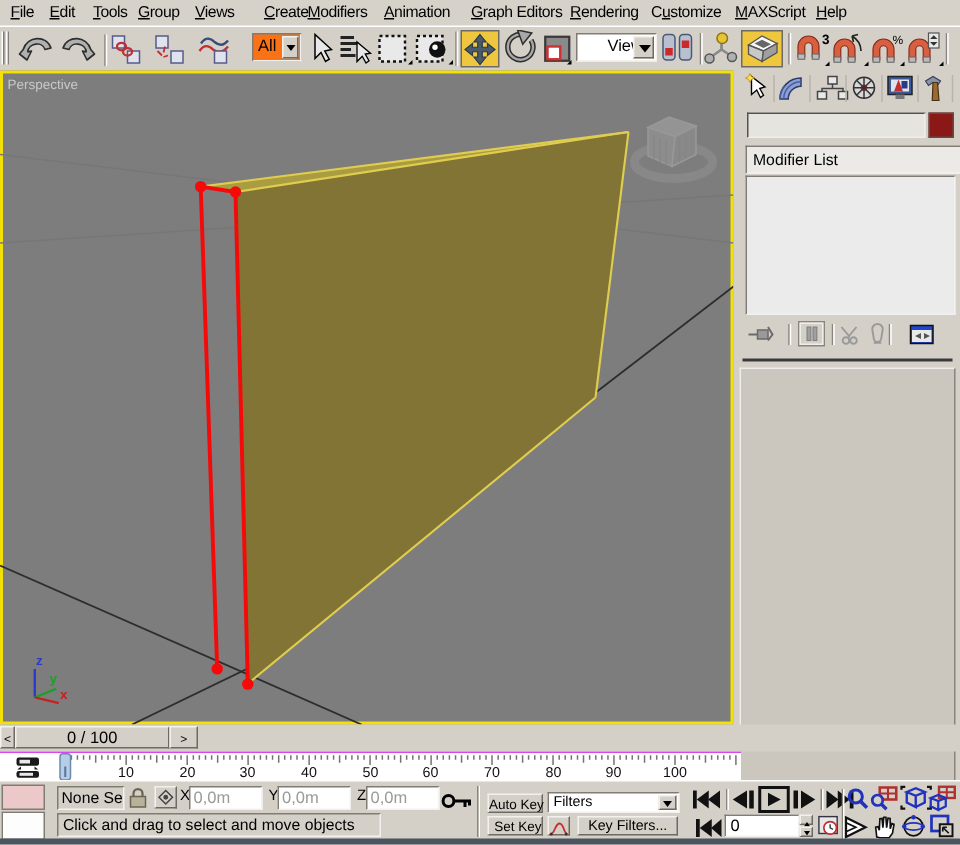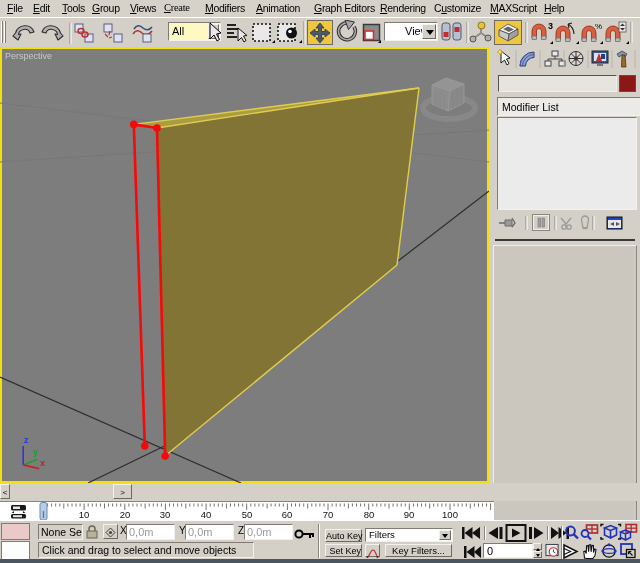--- a/index.html
+++ b/index.html
@@ -10,21 +10,21 @@
 u{text-decoration:underline;}
 </style></head>
 <body>
 
 <div class="abs" id="menubar" style="left:0;top:0;width:640px;height:17px;background:#d6d2ca;font-size:10.5px;color:#000;letter-spacing:-0.3px;">
 <span class="abs" style="left:7px;top:2px;"><u>F</u>ile</span>
 <span class="abs" style="left:33px;top:2px;"><u>E</u>dit</span>
 <span class="abs" style="left:62px;top:2px;"><u>T</u>ools</span>
 <span class="abs" style="left:92px;top:2px;"><u>G</u>roup</span>
 <span class="abs" style="left:130px;top:2px;"><u>V</u>iews</span>
-<span class="abs" style="left:164px;top:2px;font-family:Liberation Serif, serif;"><u>C</u>reate</span>
+<span class="abs" style="left:176px;top:2px;"><u>C</u>reate</span>
 <span class="abs" style="left:205px;top:2px;"><u>M</u>odifiers</span>
 <span class="abs" style="left:256px;top:2px;"><u>A</u>nimation</span>
 <span class="abs" style="left:314px;top:2px;"><u>G</u>raph Editors</span>
 <span class="abs" style="left:380px;top:2px;"><u>R</u>endering</span>
 <span class="abs" style="left:434px;top:2px;">C<u>u</u>stomize</span>
 <span class="abs" style="left:490px;top:2px;"><u>M</u>AXScript</span>
 <span class="abs" style="left:544px;top:2px;"><u>H</u>elp</span>
 </div>
 
 <div class="abs" id="toolbar" style="left:0;top:17px;width:640px;height:29px;background:#d4d0c8;border-top:1px solid #fff;">
@@ -52,21 +52,21 @@
     <rect x="76" y="13" width="8" height="8" fill="#dfe3ee" stroke="#5a5a8a"></rect>
     <path d="M67 13 l3 3 M72 10 l-1 4 M74 16 l-3 1" stroke="#c03030" stroke-width="1.2" fill="none"></path>
   </g>
   <g id="bind" transform="translate(58,0)">
     <path d="M67 8 q4 -6 9 -1 q5 4 9 -1" stroke="#384a7a" stroke-width="1.6" fill="none"></path>
     <path d="M66 13 q4 -6 9 -1 q5 4 10 -2" stroke="#c03030" stroke-width="1.6" fill="none"></path>
     <rect x="76" y="13" width="8" height="8" fill="#dfe3ee" stroke="#5a5a8a"></rect>
   </g>
 </svg>
 
-<div class="abs sunken" style="left:168px;top:4px;width:53px;height:19px;background:#fef9c3;">
+<div class="abs sunken" style="left:168px;top:4px;width:33px;height:19px;background:#f97316;">
   <span style="position:absolute;left:3px;top:2px;font-size:11px;">All</span>
   <div class="abs raised" style="right:1px;top:1px;width:11px;height:15px;background:#d4d0c8;">
     <div class="abs" style="left:2px;top:5px;width:0;height:0;border:3px solid transparent;border-top:4px solid #000;"></div>
   </div>
 </div>
 <svg class="abs" style="left:202px;top:2px;" width="438" height="27" viewBox="0 0 438 27">
 
   <path d="M8 3 L8 19 L12 15 L15 21 L17.5 19.5 L14.5 14 L19 13 Z" fill="#e8e8e8" stroke="#000" stroke-width="1"></path>
 
   <g>
@@ -324,20 +324,21 @@
     </g>
   </svg>
 
   <div class="abs" style="left:6px;top:193px;width:140px;height:2px;background:#3a3a3a;"></div>
 
   <div class="abs" style="left:4px;top:199px;width:144px;height:276px;background:#cbc7bf;border-top:1px solid #f0eeea;border-left:1px solid #f0eeea;border-right:1px solid #8a867f;border-bottom:1px solid #8a867f;"></div>
 </div>
 
 <div class="abs" id="timeslider" style="left:0;top:483px;width:640px;height:18px;background:#d4d0c8;">
   <div class="abs raised" style="left:0;top:1px;width:10px;height:15px;background:#d4d0c8;text-align:center;font-size:8px;line-height:15px;">&lt;</div>
+  <div class="abs raised" style="left:10px;top:1px;width:103px;height:15px;background:#d4d0c8;text-align:center;font-size:11px;line-height:14px;">0 / 100</div>
   <div class="abs raised" style="left:113px;top:1px;width:19px;height:15px;background:#d4d0c8;text-align:center;font-size:8px;line-height:15px;">&gt;</div>
 </div>
 
 <div class="abs" id="trackbar" style="left:0;top:501px;width:494px;height:19px;background:#ffffff;border-top:1px solid #d946ef;text-decoration:underline;">
   <svg class="abs" style="left:0;top:0;" width="494" height="18" viewBox="0 0 494 18" font-family="Liberation Sans, sans-serif">
     <g stroke="#76736c" stroke-width="1">
         <line x1="43.5" y1="1.5" x2="43.5" y2="8"></line>
         <line x1="47.6" y1="1.5" x2="47.6" y2="4.5"></line>
         <line x1="51.6" y1="1.5" x2="51.6" y2="4.5"></line>
         <line x1="55.7" y1="1.5" x2="55.7" y2="4.5"></line>

